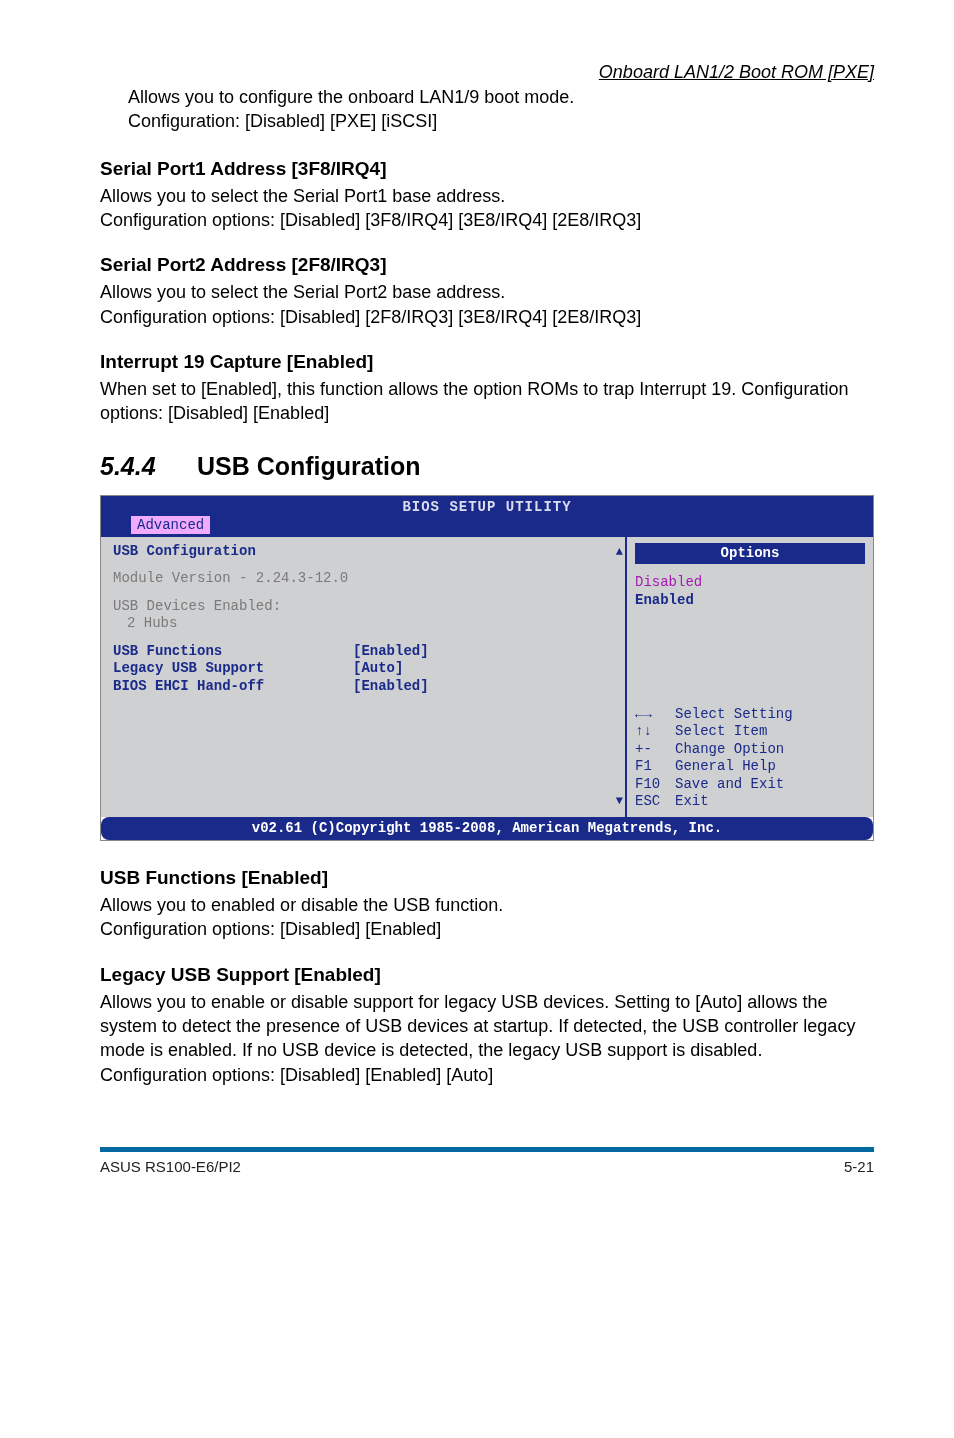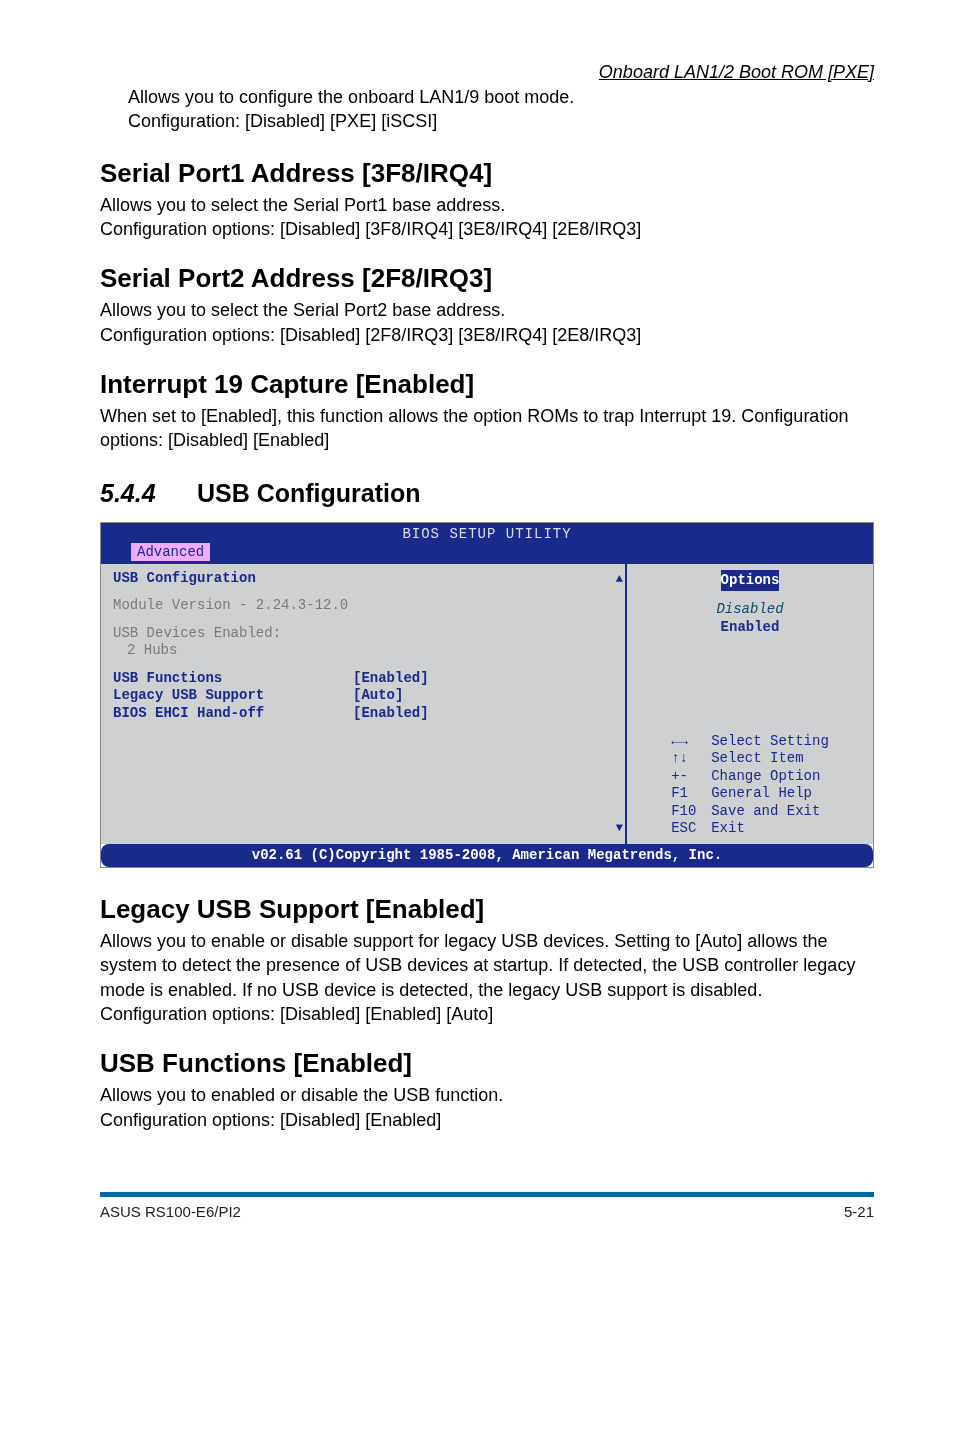--- a/index.html
+++ b/index.html
@@ -22,21 +22,21 @@
     text-decoration: underline;
     font-size: 18px;
     line-height: 1.4;
     text-align: right;
   }
   .body-text {
     font-size: 18px;
     line-height: 1.35;
   }
   .h3 {
-    font-size: 26px;
+    font-size: 19px;
     font-weight: bold;
     margin: 18px 0 4px 0;
   }
   .block {
     margin-bottom: 22px;
   }
   .h2 {
     font-size: 25px;
     font-weight: bold;
     margin: 26px 0 14px 0;
@@ -54,21 +54,21 @@
     font-size: 14px;
     line-height: 1.25;
   }
   .bios-titlebar {
     background: #1a2a8a;
     color: #dde;
     padding: 3px 0 0 0;
   }
   .bios-title {
     text-align: center;
-    font-weight: normal;
+    font-weight: bold;
     letter-spacing: 1px;
   }
   .bios-tabs {
     padding: 1px 0 2px 30px;
   }
   .bios-tab-sel {
     background: #f0abfc;
     color: #1a2a8a;
     padding: 1px 6px;
   }
@@ -106,33 +106,31 @@
     width: 240px;
   }
   .bios-right {
     width: 230px;
     border-left: 2px solid #1a2a8a;
     display: flex;
     flex-direction: column;
     padding: 6px 8px 6px 8px;
     color: #1a2a8a;
     position: relative;
-    align-items: center;
   }
   .bios-options-box {
     background: #1a2a8a;
     color: #fff;
     text-align: center;
     padding: 2px 0;
     margin-bottom: 10px;
     font-weight: bold;
   }
   .bios-opt-dim {
-    color: #0c4a6e;
-    font-style: italic;
+    color: #a21caf;
   }
   .bios-help {
     margin-top: auto;
     padding-top: 20px;
   }
   .bios-help-row {
     display: flex;
   }
   .bios-help-key {
     width: 40px;
@@ -258,28 +256,28 @@
               <div class="bios-help-key">ESC</div>
               <div>Exit</div>
             </div>
         </div>
       </div>
     </div>
     <div class="bios-footer">v02.61 (C)Copyright 1985-2008, American Megatrends, Inc.</div>
   </div>
 
   <div class="block">
-    <div class="h3">Legacy USB Support [Enabled]</div>
-    <div class="body-text">Allows you to enable or disable support for legacy USB devices. Setting to [Auto] allows the system to detect the presence of USB devices at startup. If detected, the USB controller legacy mode is enabled. If no USB device is detected, the legacy USB support is disabled. Configuration options: [Disabled] [Enabled] [Auto]</div>
-  </div>
-
-  <div class="block">
     <div class="h3">USB Functions [Enabled]</div>
     <div class="body-text">Allows you to enabled or disable the USB function.</div>
     <div class="body-text">Configuration options: [Disabled] [Enabled]</div>
   </div>
 
+  <div class="block">
+    <div class="h3">Legacy USB Support [Enabled]</div>
+    <div class="body-text">Allows you to enable or disable support for legacy USB devices. Setting to [Auto] allows the system to detect the presence of USB devices at startup. If detected, the USB controller legacy mode is enabled. If no USB device is detected, the legacy USB support is disabled. Configuration options: [Disabled] [Enabled] [Auto]</div>
+  </div>
+
   <div class="footer-line">
     <div>ASUS RS100-E6/PI2</div>
     <div>5-21</div>
   </div>
 
 </div>
 
 </body></html>

